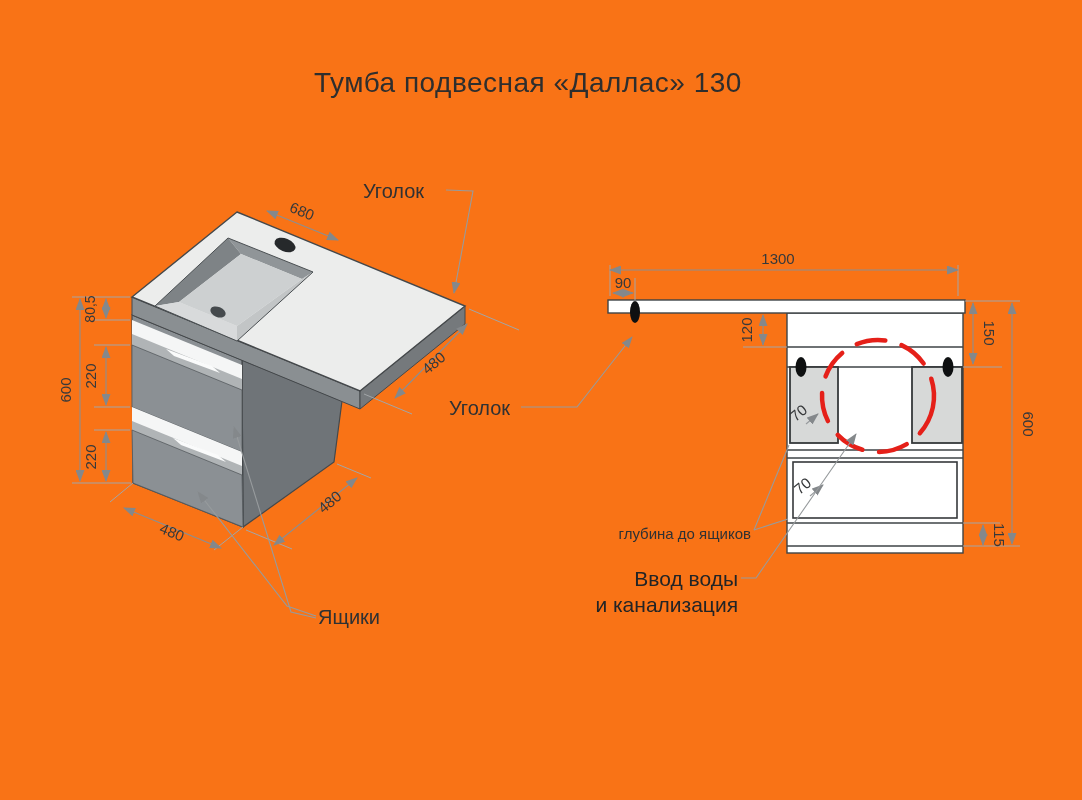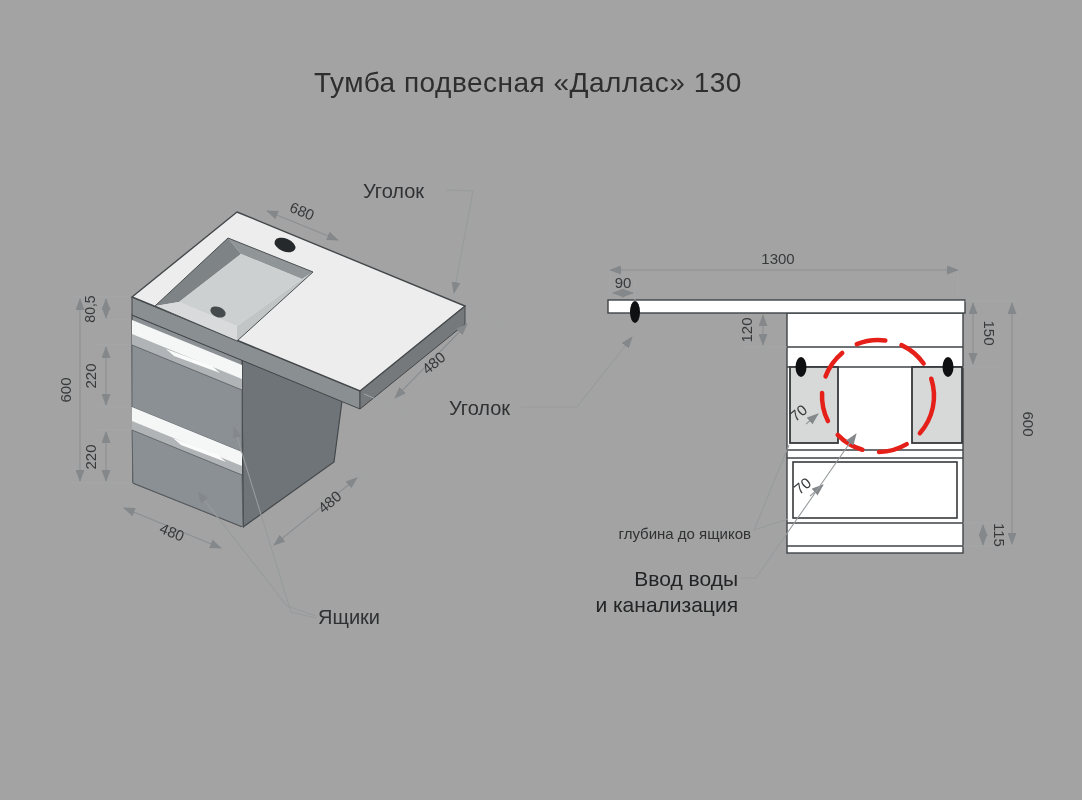--- a/index.html
+++ b/index.html
@@ -1,16 +1,16 @@
 <!DOCTYPE html>
 <html><head>
 <meta charset="utf-8">
 <style>
   html,body{margin:0;padding:0;background:#ffffff;}
-  .page{position:relative;width:1082px;height:800px;background:#a3a3a3;overflow:hidden;
+  .page{position:relative;width:1082px;height:800px;background:#f97316;overflow:hidden;
         font-family:"Liberation Sans", sans-serif;}
   svg{position:absolute;left:0;top:0;}
   text{fill:#333537;}
   .t-title{font-size:28px;fill:#2e2e2e;letter-spacing:0.5px;}
   .t-dim{font-size:15px;fill:#37393b;}
   .t-dim-sm{font-size:14px;fill:#37393b;}
   .t-label{font-size:20px;fill:#2f3133;}
   .t-label-big{font-size:21px;fill:#222426;}
   .t-note{font-size:15px;fill:#2f3133;}
   .ln-dark{stroke:#3e4346;stroke-width:1.4;fill:none;}

